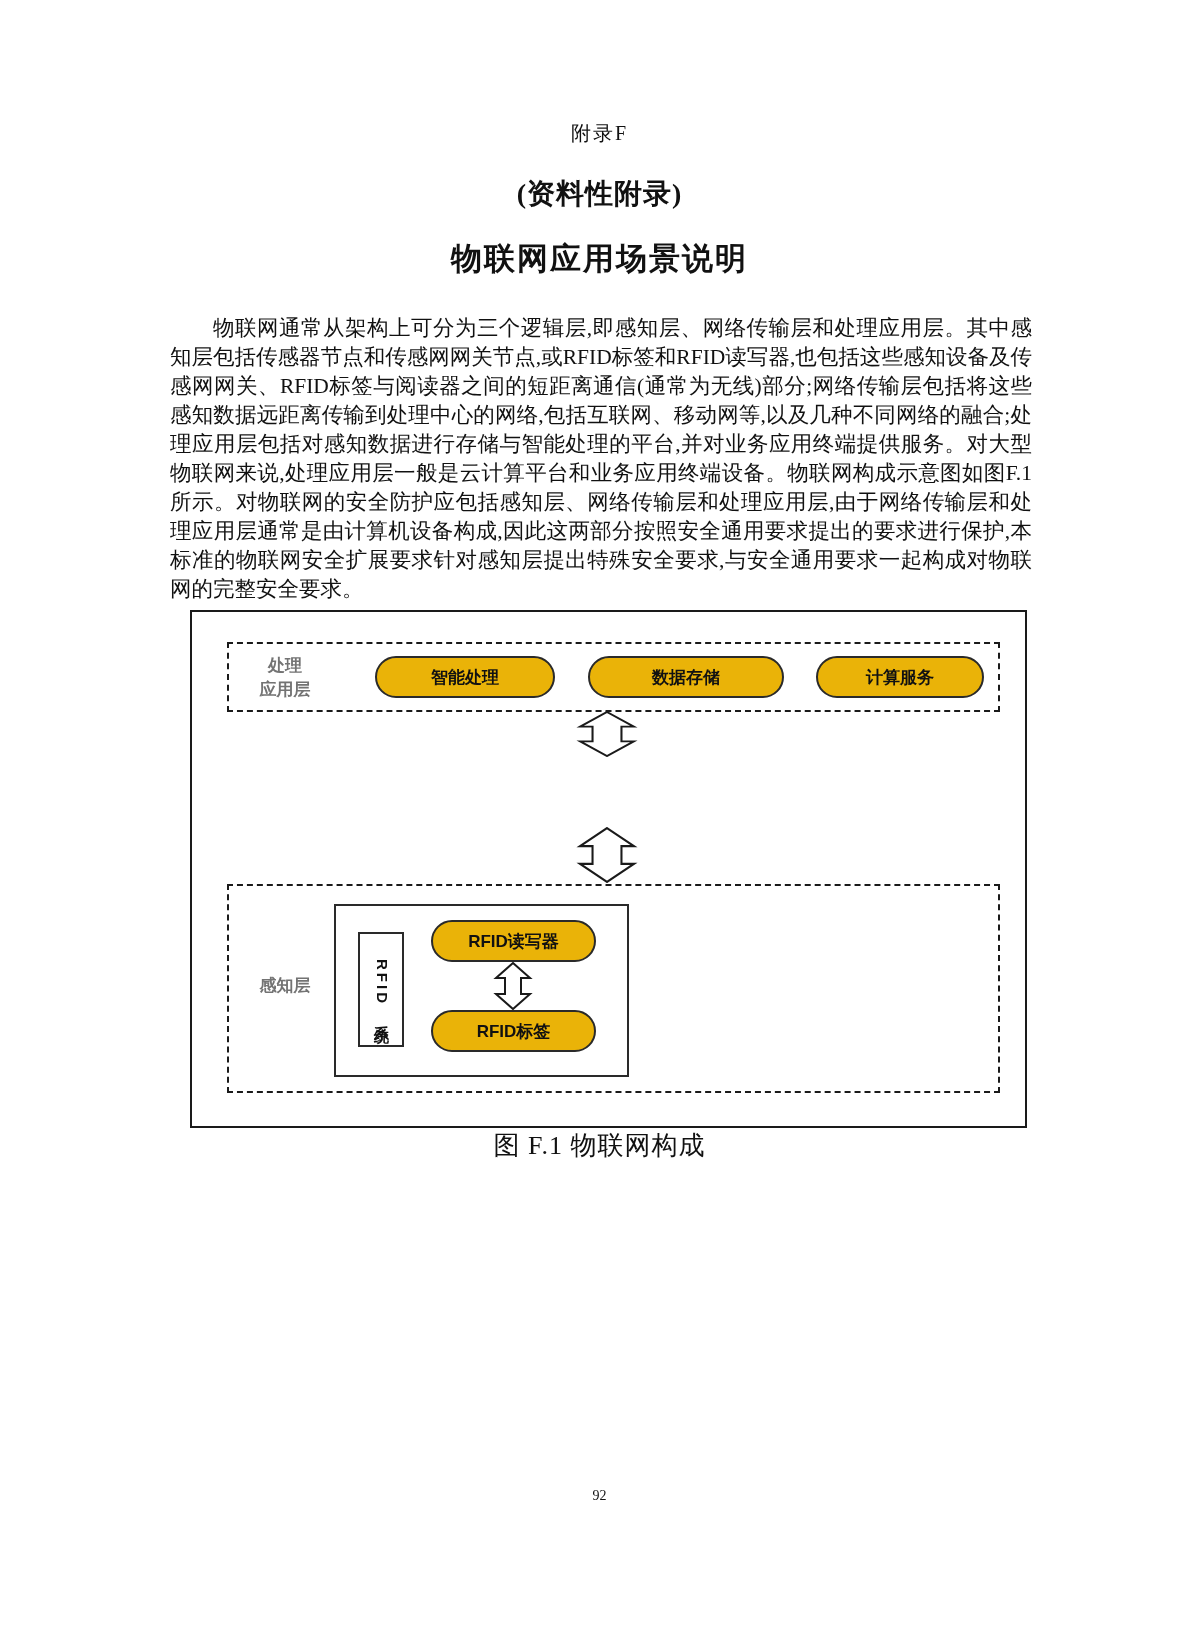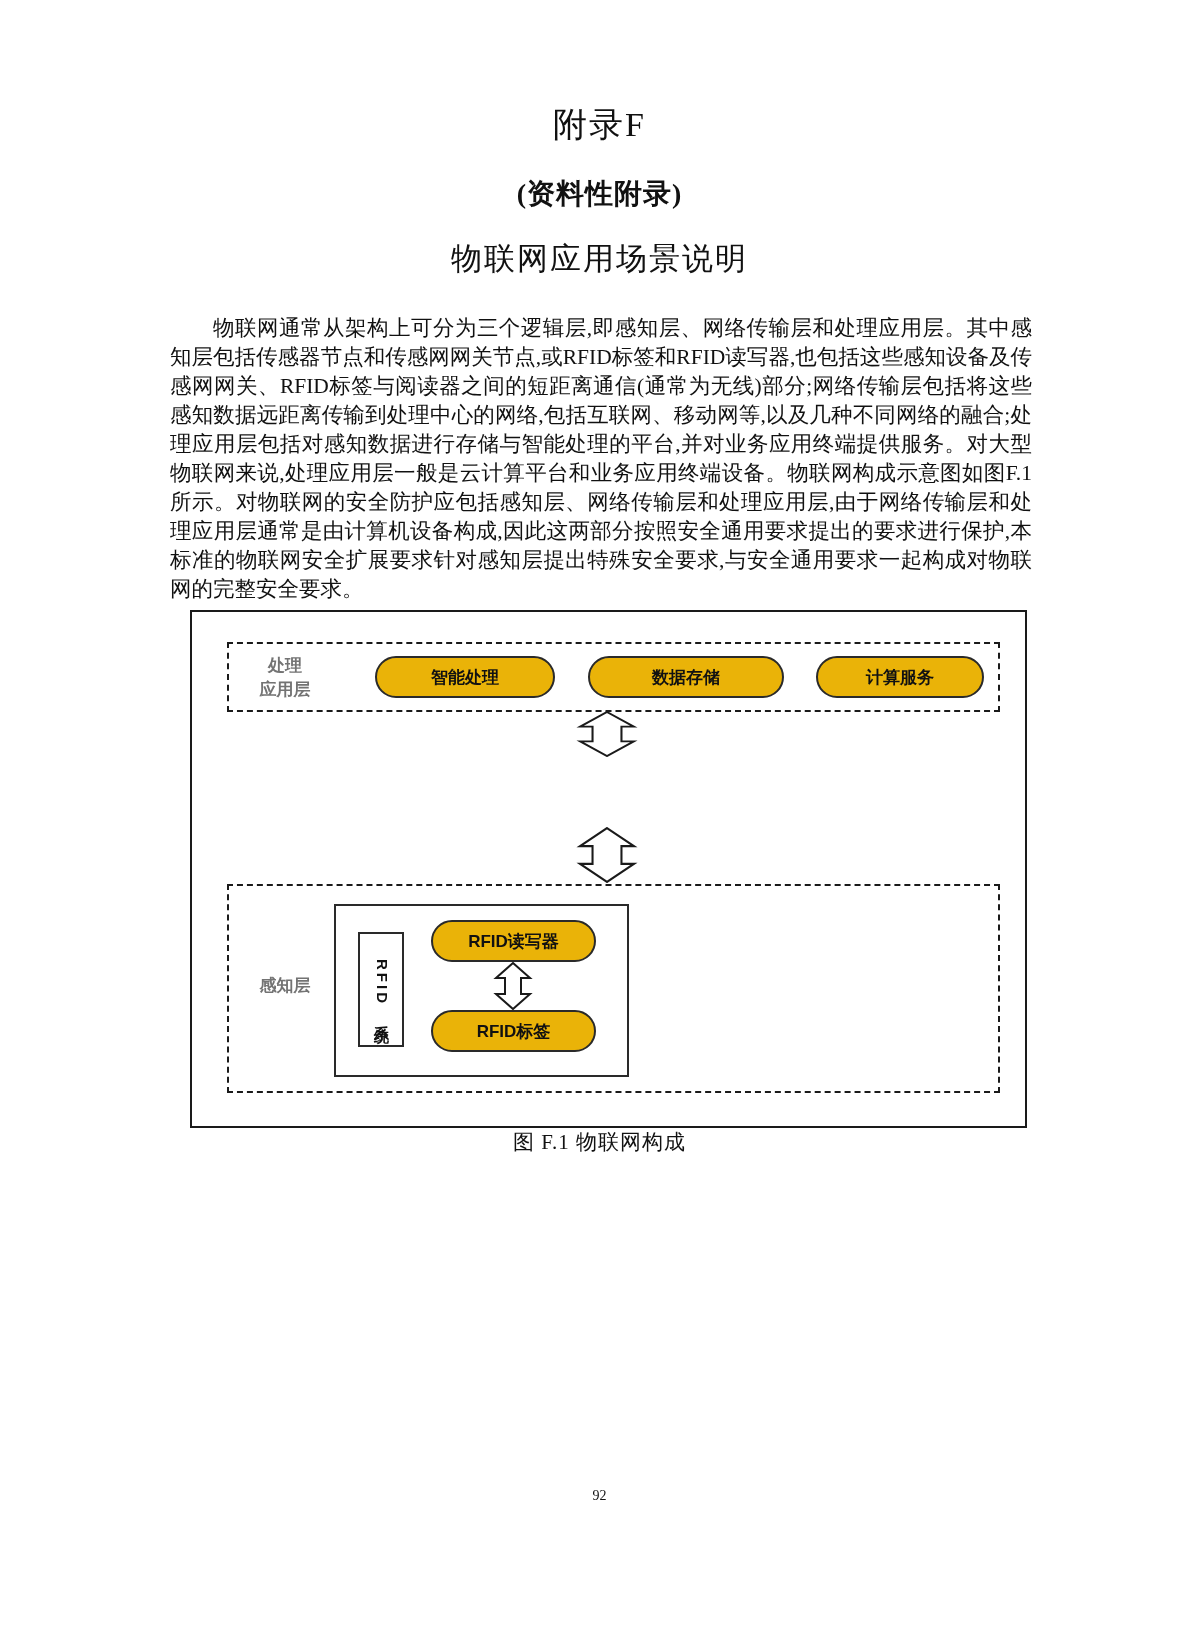--- a/index.html
+++ b/index.html
@@ -1,23 +1,23 @@
 <!DOCTYPE html>
 <html><head>
 <meta charset="utf-8">
 <style>
   html,body{margin:0;padding:0;}
   body{
     width:1199px;height:1627px;position:relative;background:#ffffff;
     font-family:"Liberation Serif","DejaVu Serif",serif;color:#111;
   }
   .center{position:absolute;left:0;width:100%;text-align:center;}
-  .h-appendix{top:102px;font-size:34px;font-weight:normal;letter-spacing:2px;}
+  .h-appendix{top:120px;font-size:20px;font-weight:normal;letter-spacing:2px;}
   .h-subtitle{top:175px;font-size:28px;font-weight:bold;letter-spacing:1px;}
-  .h-section{top:238px;font-size:31px;font-weight:normal;letter-spacing:2px;}
+  .h-section{top:238px;font-size:31px;font-weight:bold;letter-spacing:2px;}
   .body-par{
     position:absolute;left:170px;top:292px;width:862px;
     font-size:21.5px;line-height:29px;text-align:justify;text-indent:2em;
     word-break:break-all;
   }
   
   .figure{
     position:absolute;left:190px;top:610px;width:833px;height:514px;
     border:2px solid #1a1a1a;background:#fff;
     font-family:"Liberation Sans","DejaVu Sans",sans-serif;
@@ -44,21 +44,21 @@
     box-sizing:border-box;background:#fff;
   }
   .subbox-left{left:105px;width:295px;}
   .subbox-right{left:425px;width:290px;}
   .vlabel{
     position:absolute;border:2px solid #2a2a2a;box-sizing:border-box;
     writing-mode:vertical-rl;text-orientation:mixed;
     display:flex;align-items:center;justify-content:center;
     font-size:15px;font-weight:bold;letter-spacing:3px;background:#fff;
   }
-  .caption{top:1128px;font-size:21px;letter-spacing:1px;}
+  .caption{top:1128px;font-size:26px;letter-spacing:1px;}
   .pageno{top:1488px;font-size:14px;}
 </style>
 </head>
 <body>
 
 <div class="center h-appendix">附录F</div>
 <div class="center h-subtitle">(资料性附录)</div>
 <div class="center h-section">物联网应用场景说明</div>
 
 <p class="body-par">物联网通常从架构上可分为三个逻辑层,即感知层、网络传输层和处理应用层。其中感知层包括传感器节点和传感网网关节点,或RFID标签和RFID读写器,也包括这些感知设备及传感网网关、RFID标签与阅读器之间的短距离通信(通常为无线)部分;网络传输层包括将这些感知数据远距离传输到处理中心的网络,包括互联网、移动网等,以及几种不同网络的融合;处理应用层包括对感知数据进行存储与智能处理的平台,并对业务应用终端提供服务。对大型物联网来说,处理应用层一般是云计算平台和业务应用终端设备。物联网构成示意图如图F.1所示。对物联网的安全防护应包括感知层、网络传输层和处理应用层,由于网络传输层和处理应用层通常是由计算机设备构成,因此这两部分按照安全通用要求提出的要求进行保护,本标准的物联网安全扩展要求针对感知层提出特殊安全要求,与安全通用要求一起构成对物联网的完整安全要求。</p>

